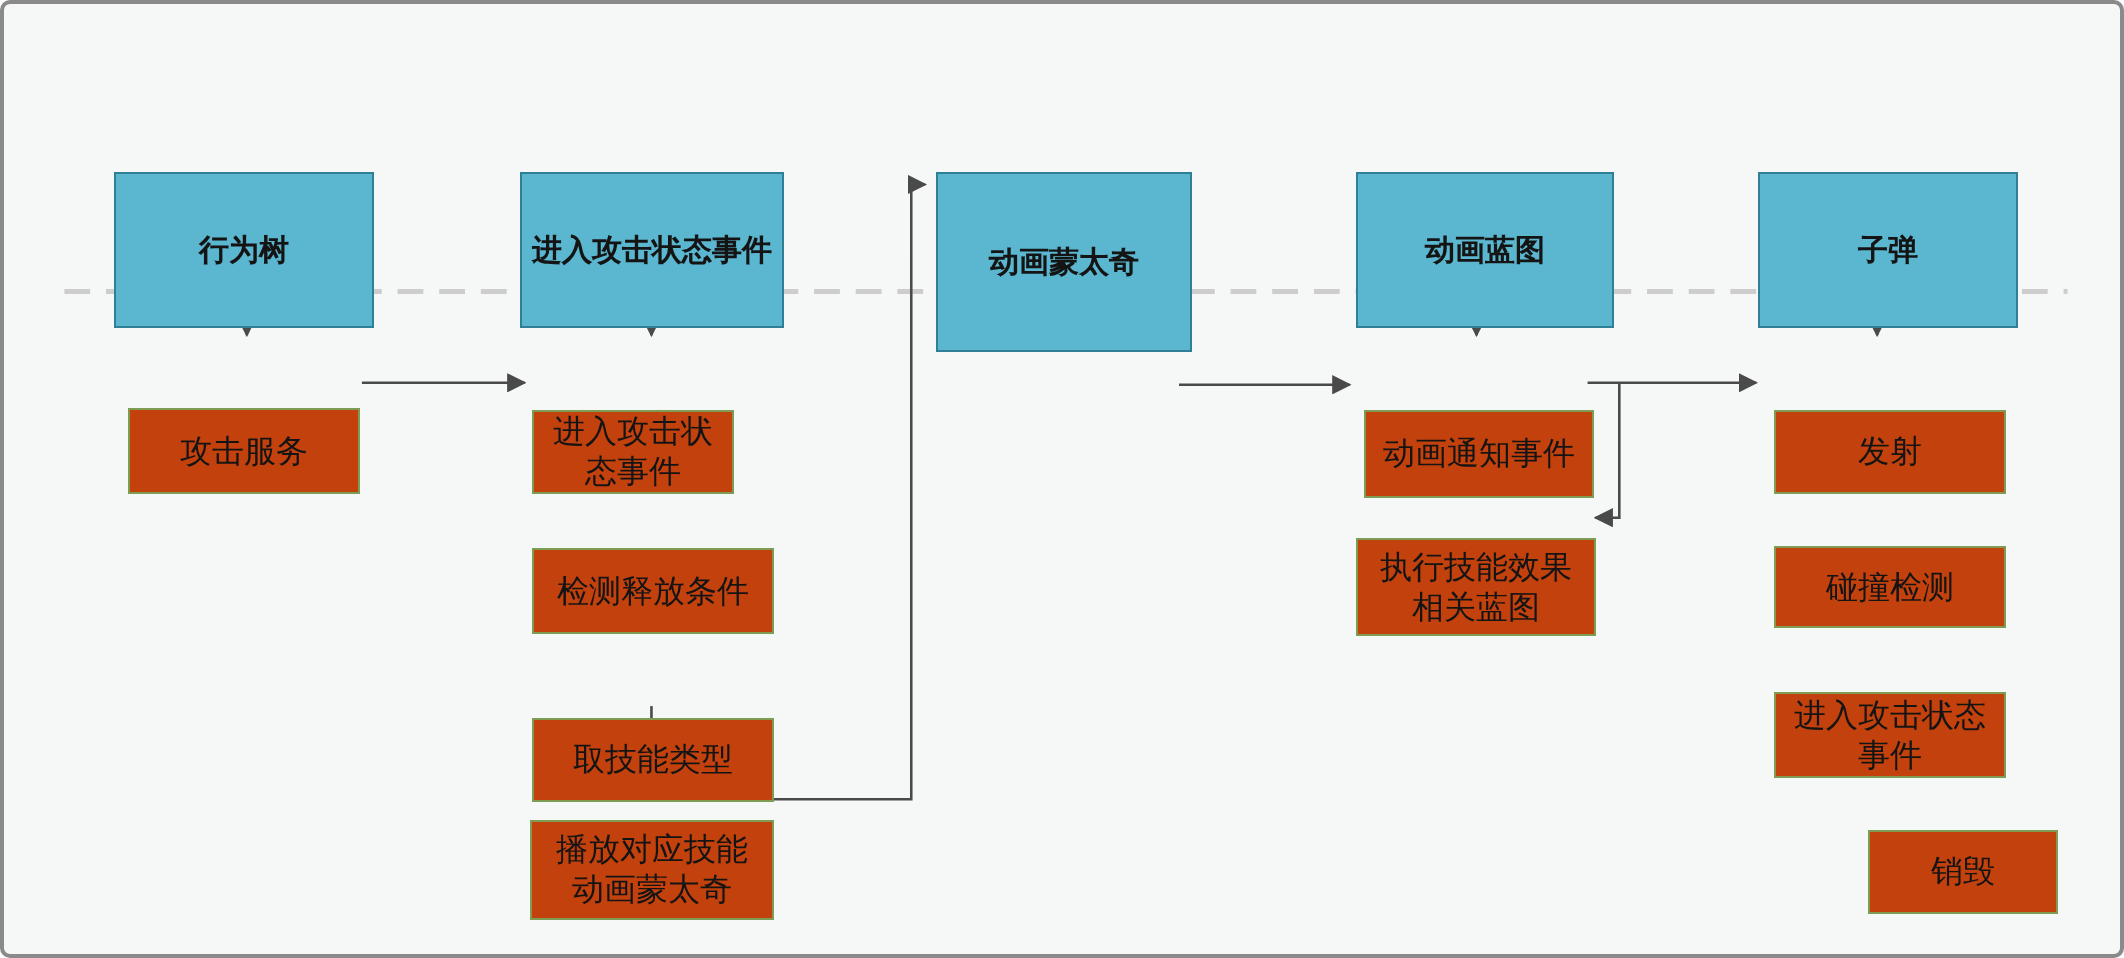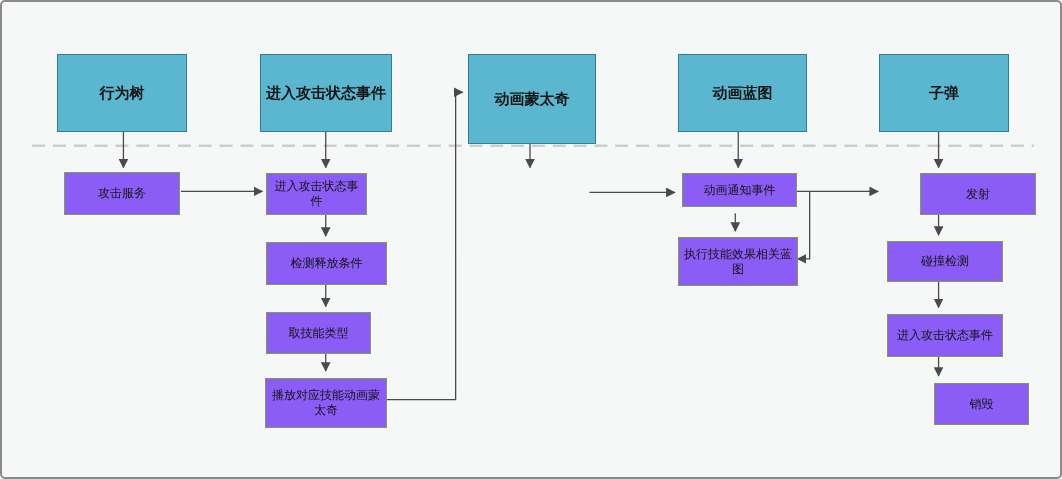--- a/index.html
+++ b/index.html
@@ -14,31 +14,32 @@
   }
   .arrow-layer{position:absolute;left:0;top:0;width:100%;height:100%;pointer-events:none;}
   .node{
     position:absolute;
     box-sizing:border-box;
     display:flex;align-items:center;justify-content:center;
     text-align:center;
     color:#141414;
     line-height:1.25;
     padding:2px 5px;
+    margin-top:32px;
   }
   .lane-header{
     background:#5bb7d0;
     border:1px solid #2f7f97;
     font-size:15px;
     font-weight:bold;
   }
   .task{
-    background:#8b5cf6;
+    background:#c2410c;
     border:1px solid #7e9d52;
-    font-size:12px;
+    font-size:16px;
   }
 </style>
 </head>
 <body>
 
 <div class="canvas">
 
   <svg class="arrow-layer" width="1062" height="479" viewBox="0 0 1062 479" xmlns="http://www.w3.org/2000/svg">
     <defs>
       <marker id="ah" viewBox="0 0 10 10" refX="9" refY="5" markerWidth="7.5" markerHeight="7.5" orient="auto-start-reverse">
@@ -72,25 +73,25 @@
   <div class="node lane-header" style="left:55px;top:52px;width:130px;height:78px">行为树</div>
   <div class="node lane-header" style="left:258px;top:52px;width:132px;height:78px">进入攻击状态事件</div>
   <div class="node lane-header" style="left:466px;top:52px;width:128px;height:90px">动画蒙太奇</div>
   <div class="node lane-header" style="left:676px;top:52px;width:129px;height:78px">动画蓝图</div>
   <div class="node lane-header" style="left:877px;top:52px;width:130px;height:78px">子弹</div>
 
   <div class="node task" style="left:62px;top:170px;width:116px;height:43px">攻击服务</div>
 
   <div class="node task" style="left:264px;top:171px;width:101px;height:42px">进入攻击状态事件</div>
   <div class="node task" style="left:264px;top:240px;width:121px;height:43px">检测释放条件</div>
-  <div class="node task" style="left:264px;top:310px;width:105px;height:42px">取技能类型</div>
+  <div class="node task" style="left:264px;top:325px;width:121px;height:42px">取技能类型</div>
   <div class="node task" style="left:263px;top:376px;width:122px;height:50px">播放对应技能动画蒙太奇</div>
 
 
-  <div class="node task" style="left:680px;top:171px;width:115px;height:34px">动画通知事件</div>
+  <div class="node task" style="left:680px;top:171px;width:115px;height:44px">动画通知事件</div>
   <div class="node task" style="left:676px;top:235px;width:120px;height:49px">执行技能效果相关蓝图</div>
 
-  <div class="node task" style="left:918px;top:171px;width:116px;height:42px">发射</div>
+  <div class="node task" style="left:885px;top:171px;width:116px;height:42px">发射</div>
   <div class="node task" style="left:885px;top:239px;width:116px;height:41px">碰撞检测</div>
   <div class="node task" style="left:885px;top:312px;width:116px;height:43px">进入攻击状态事件</div>
   <div class="node task" style="left:932px;top:381px;width:95px;height:42px">销毁</div>
 
 </div>
 
 </body></html>

